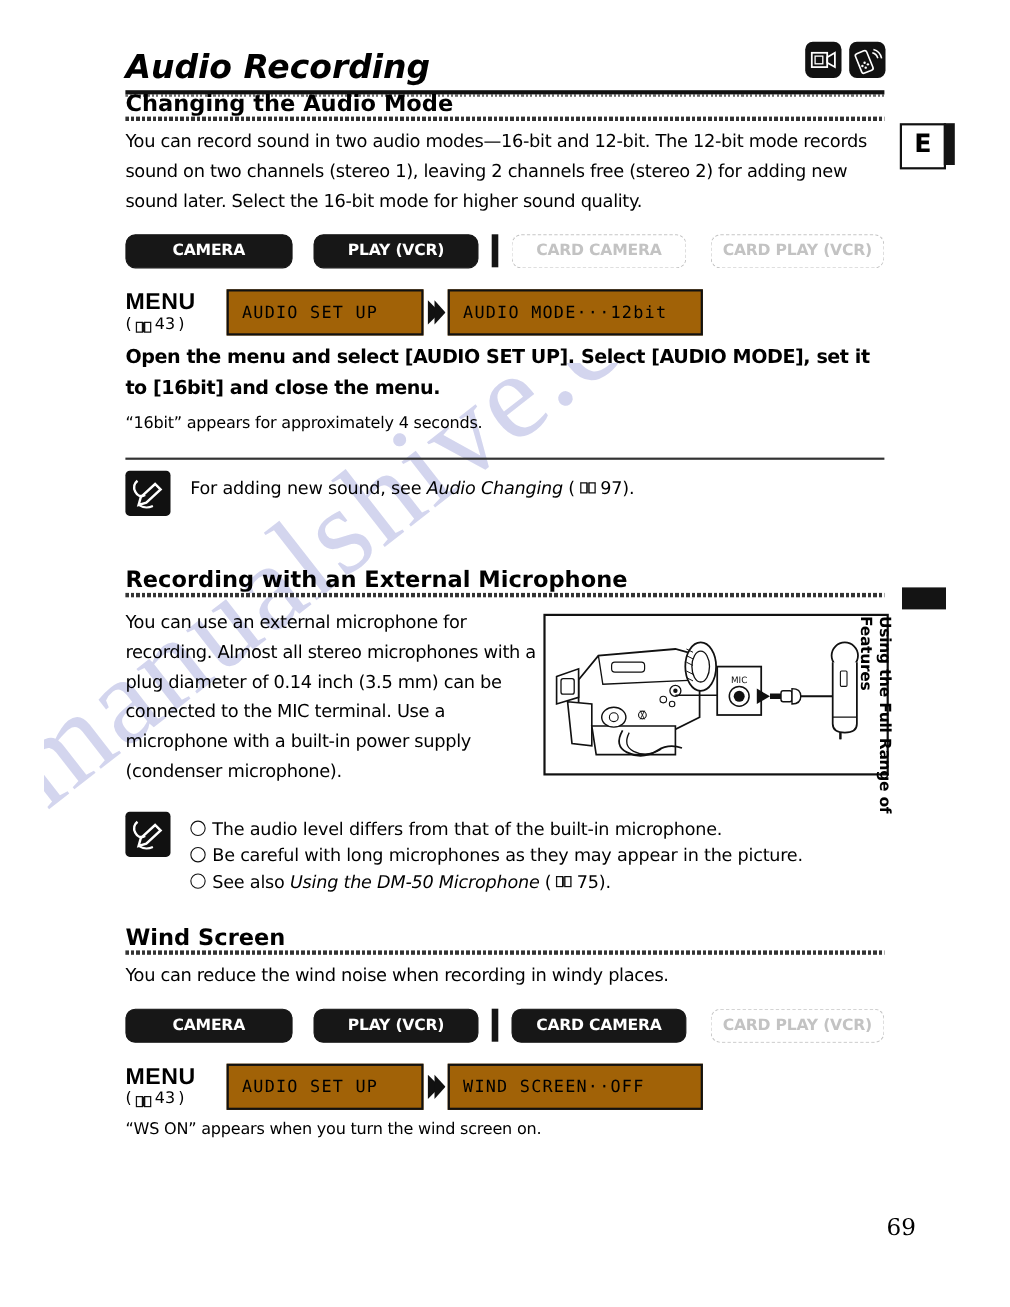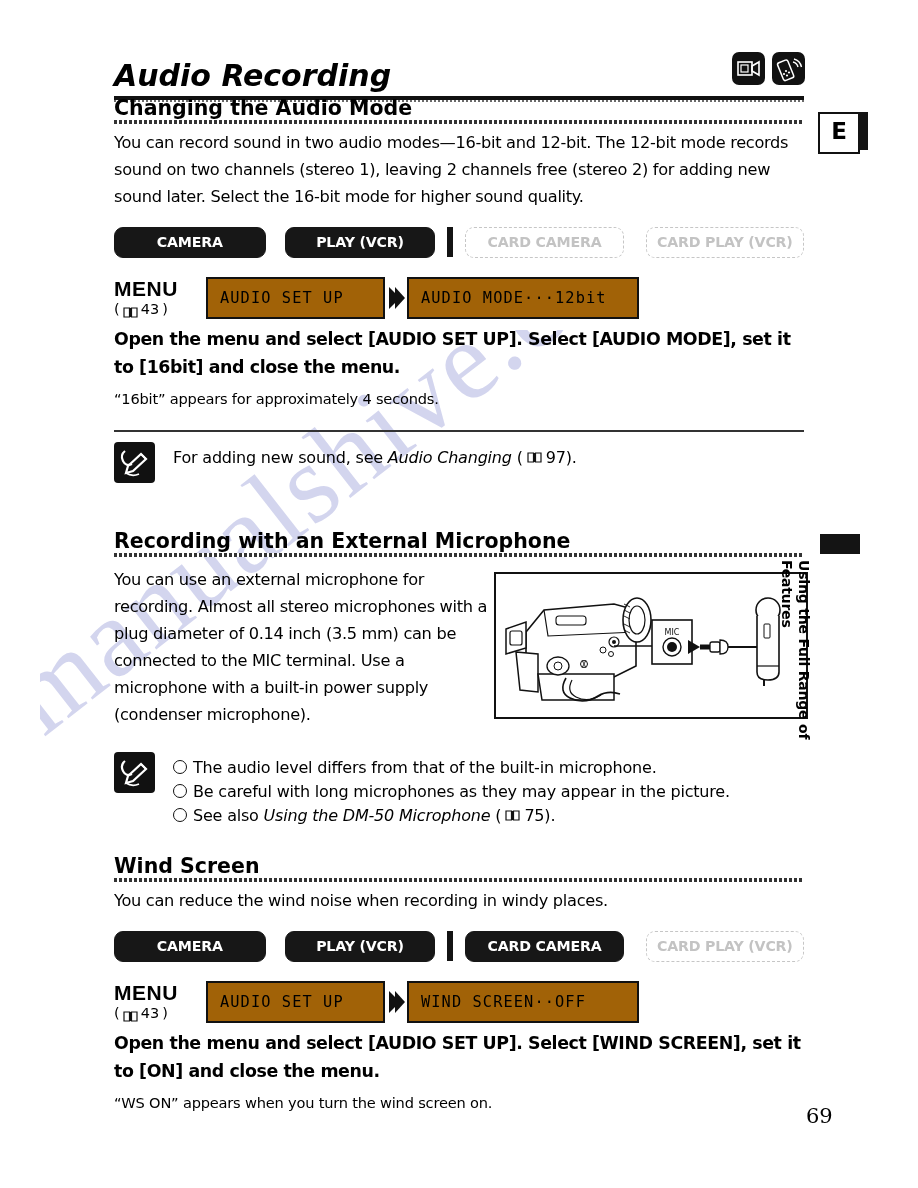--- a/index.html
+++ b/index.html
@@ -42,21 +42,21 @@
     transform: rotate(-38deg);
     transform-origin: left bottom;
     white-space: nowrap;
     letter-spacing: 2px;
   }
 
   
   .content {
     position: absolute;
     left: 114px;
-    top: 14px;
+    top: 0;
     width: 690px;
     z-index: 10;
   }
 
   
   .page-title-row {
     position: relative;
     height: 58px;
   }
   .page-title {
@@ -598,17 +598,16 @@
       <div class="menu-box b1">AUDIO SET UP</div>
       <div class="menu-arrow">
         <svg width="18" height="26" viewBox="0 0 18 26">
             <path d="M2 2 L13 13 L2 24 Z" fill="#111"></path>
             <path d="M8 2 L18 13 L8 24 Z" fill="#111"></path>
           </svg>
       </div>
       <div class="menu-box b2">WIND SCREEN··OFF</div>
     </div>
 
-    <p class="bold-inst">Open the menu and select [AUDIO SET UP]. Select [WIND SCREEN], set it to [ON] and close the menu.</p>
     <p class="small-note">“WS ON” appears when you turn the wind screen on.</p>
 
   </div>
 </div>
 
 </body></html>

